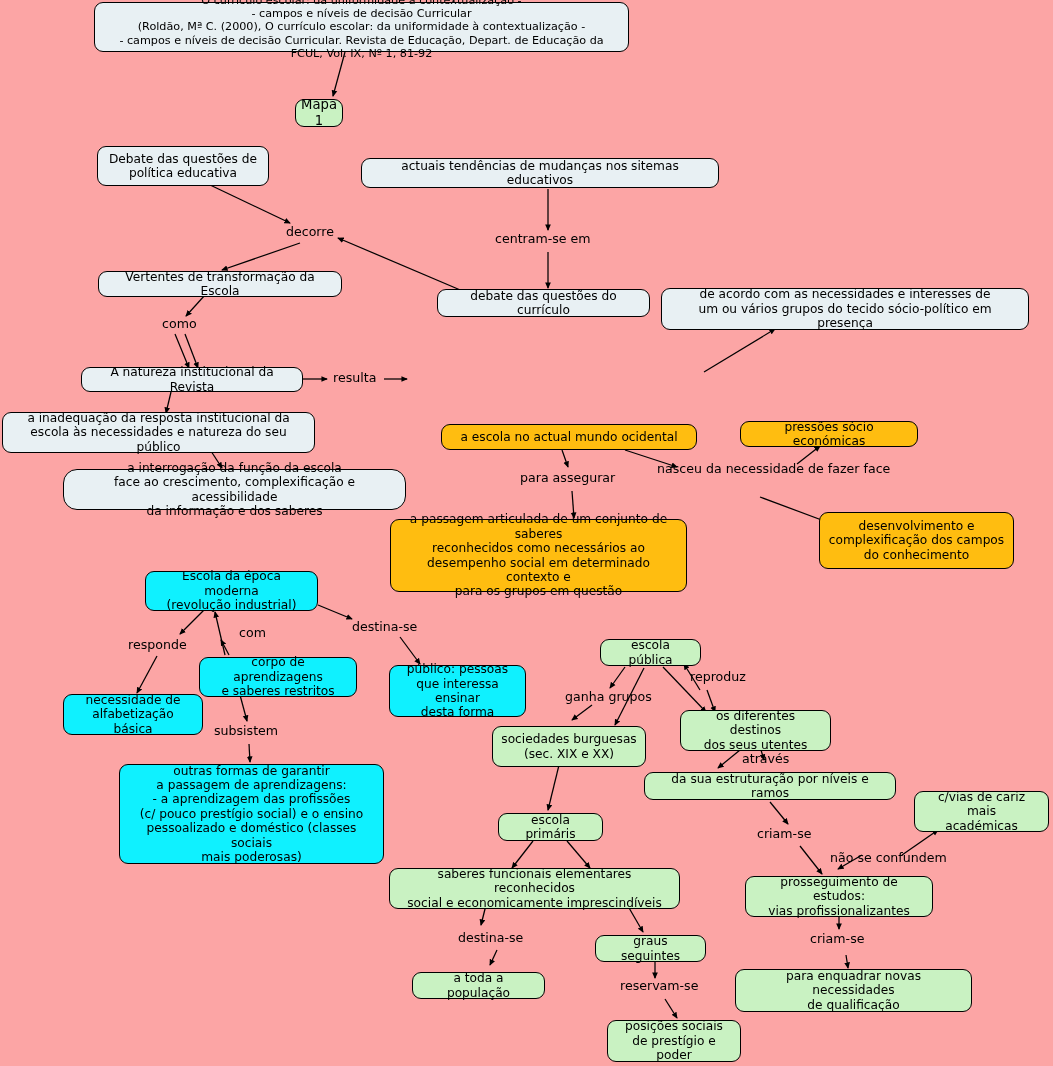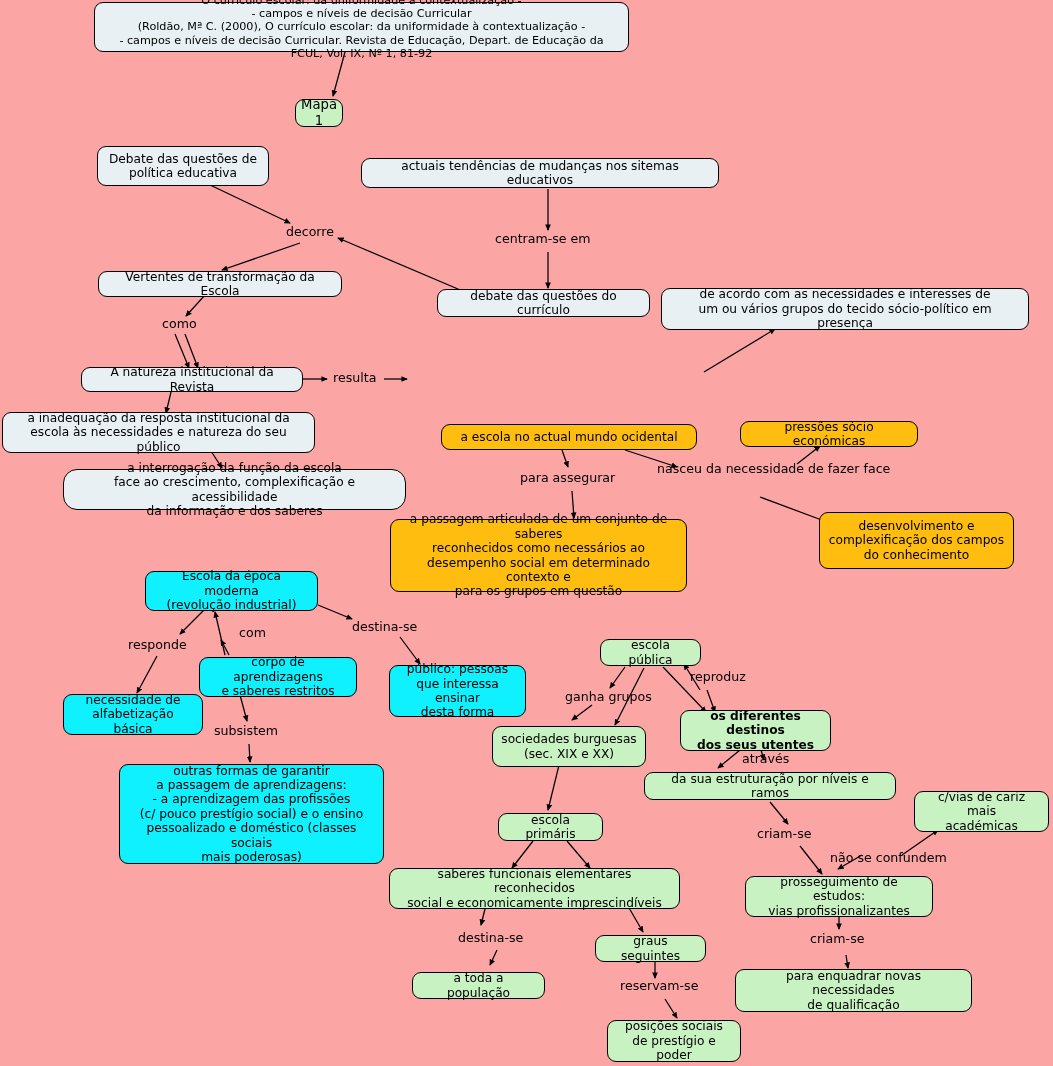--- a/index.html
+++ b/index.html
@@ -230,21 +230,21 @@
 - a aprendizagem das profissões
 (c/ pouco prestígio social) e o ensino
 pessoalizado e doméstico (classes sociais
 mais poderosas)</div>
 
   <div class="node n-green f12" style="left:600px; top:639px; width:101px; height:27px;">escola pública</div>
 
   <div class="node n-green f12" style="left:492px; top:726px; width:154px; height:41px;">sociedades  burguesas
 (sec. XIX e XX)</div>
 
-  <div class="node n-green f12" style="left:680px; top:710px; width:151px; height:41px;font-weight:bold;">os diferentes destinos
+  <div class="node n-green f12" style="left:680px; top:710px; width:151px; height:41px;">os diferentes destinos
 dos seus utentes</div>
 
   <div class="node n-green f12" style="left:644px; top:772px; width:252px; height:28px;">da sua estruturação por níveis e ramos</div>
 
   <div class="node n-green f12" style="left:498px; top:813px; width:105px; height:28px;">escola primáris</div>
 
   <div class="node n-green f12" style="left:389px; top:868px; width:291px; height:41px;">saberes funcionais elementares reconhecidos
 social e economicamente imprescindíveis</div>
 
   <div class="node n-green f12" style="left:914px; top:791px; width:135px; height:41px;">c/vias de cariz mais

